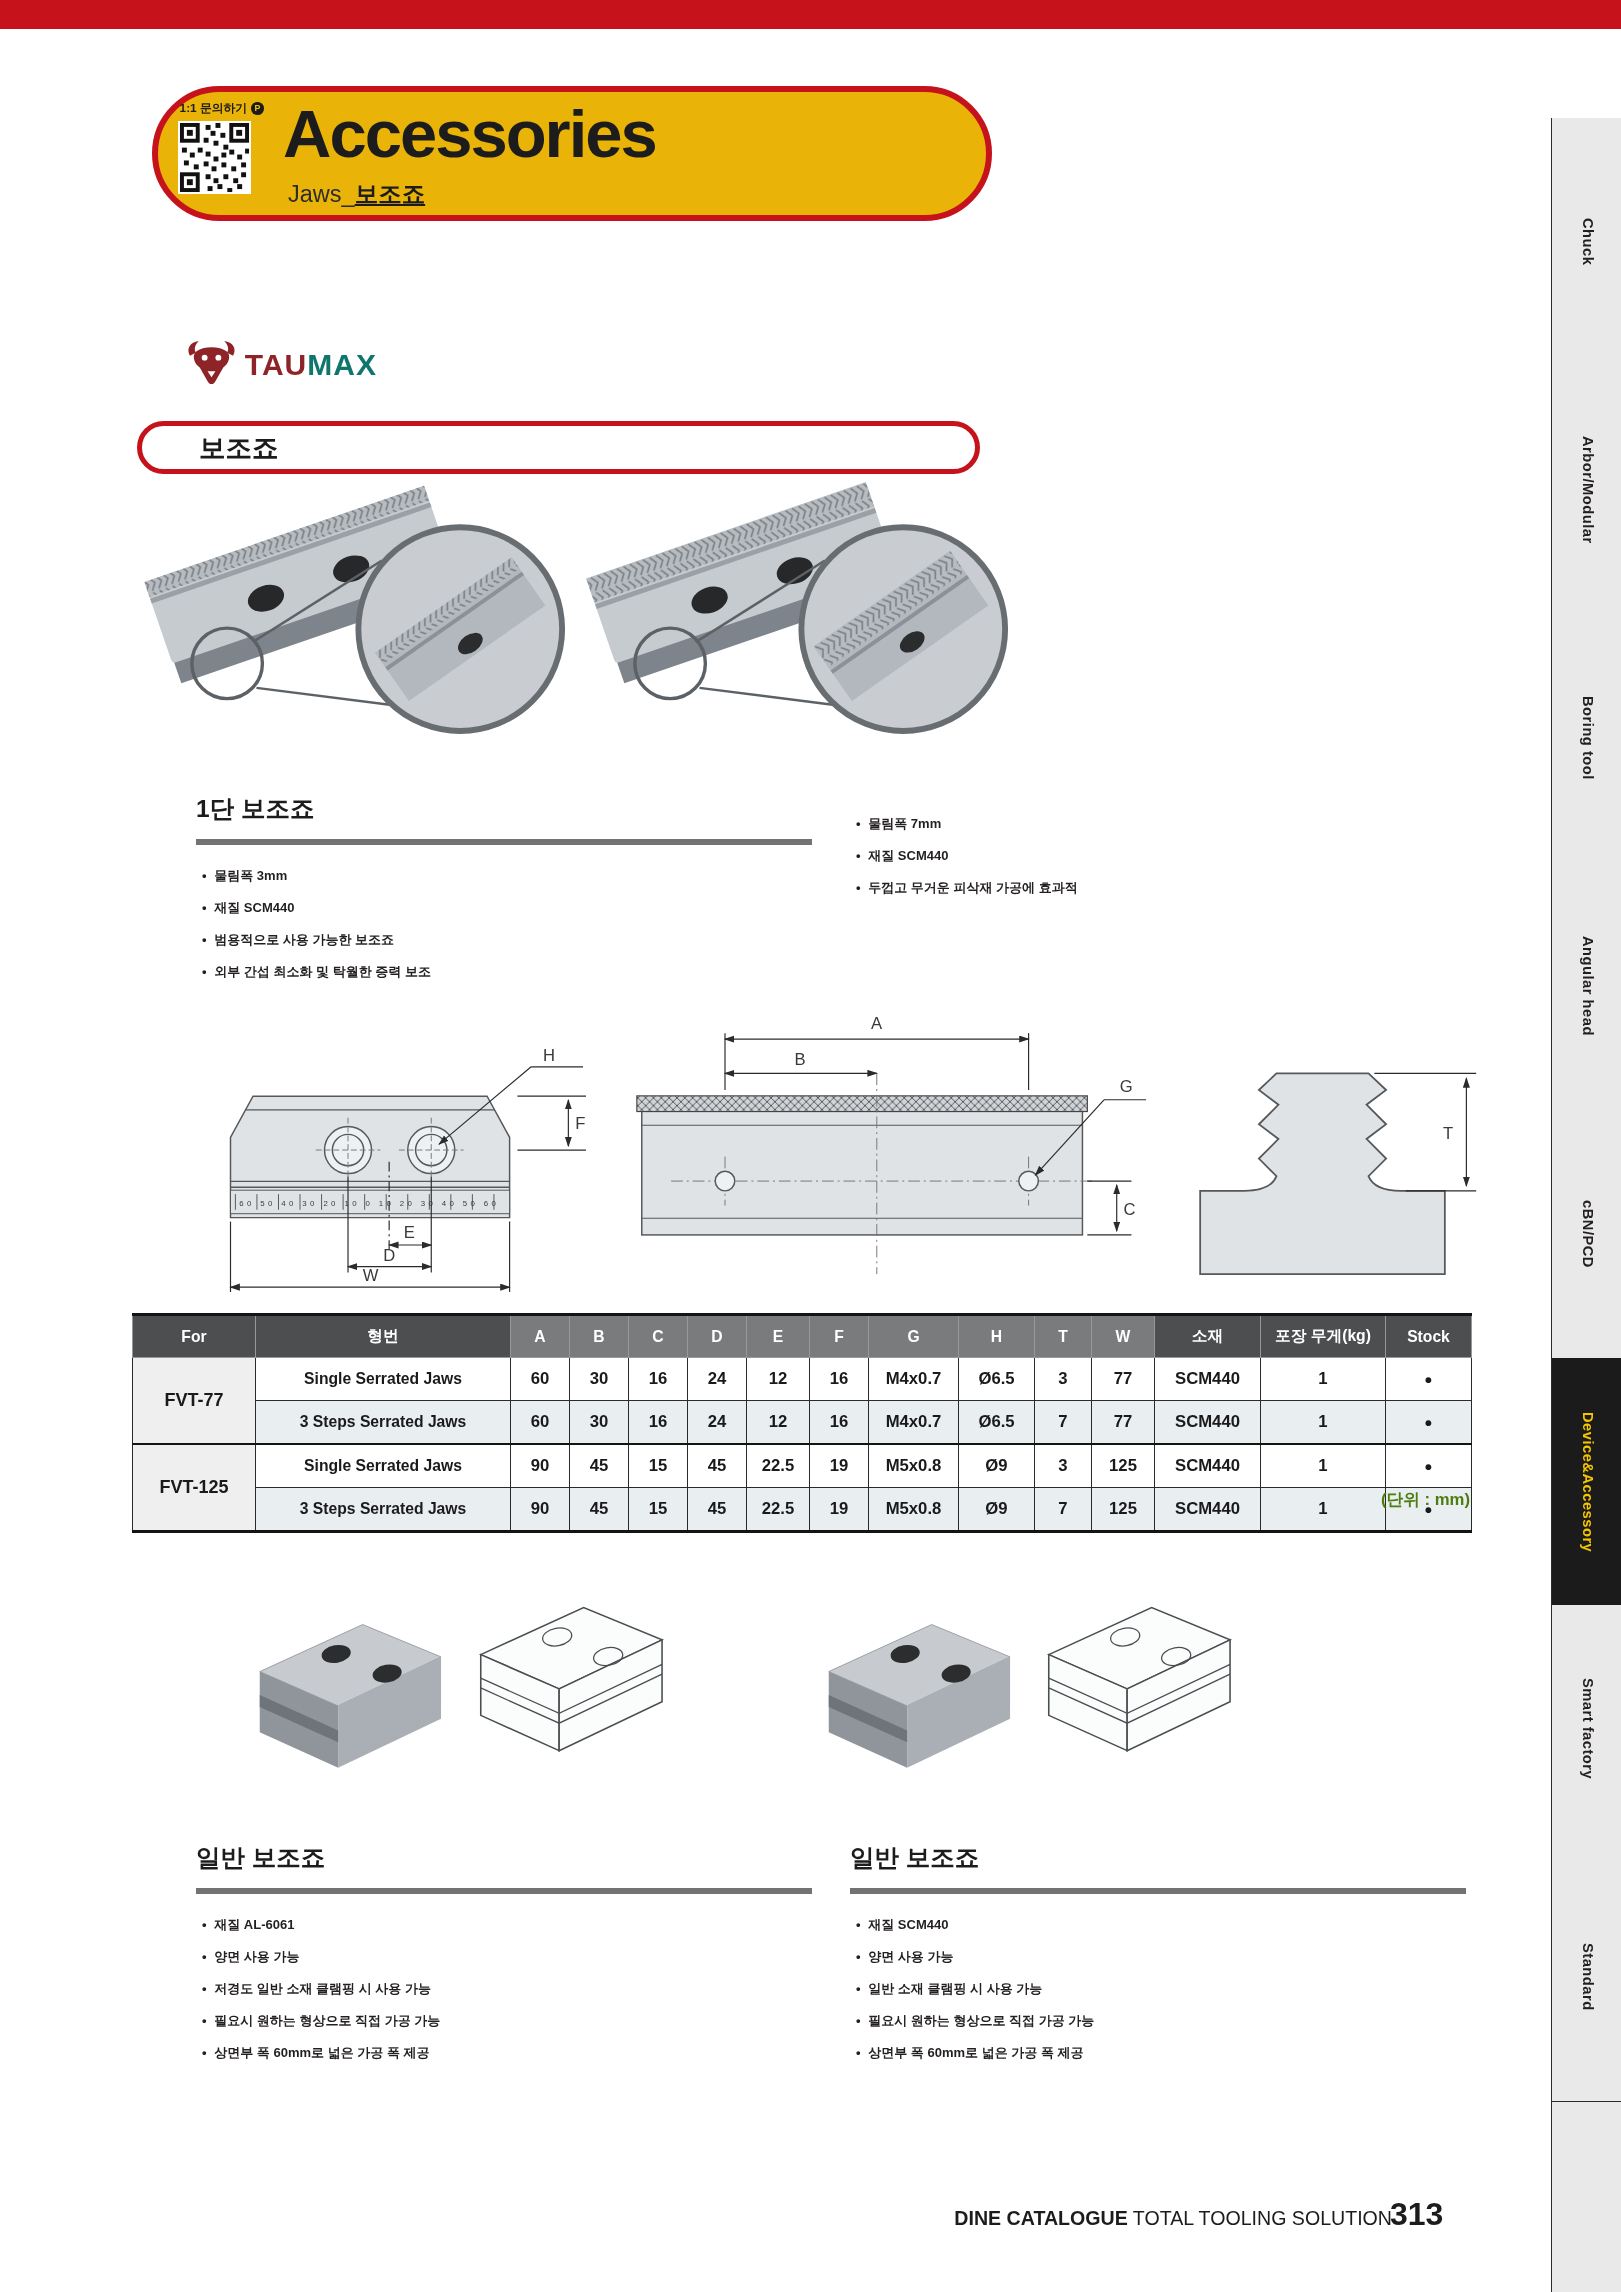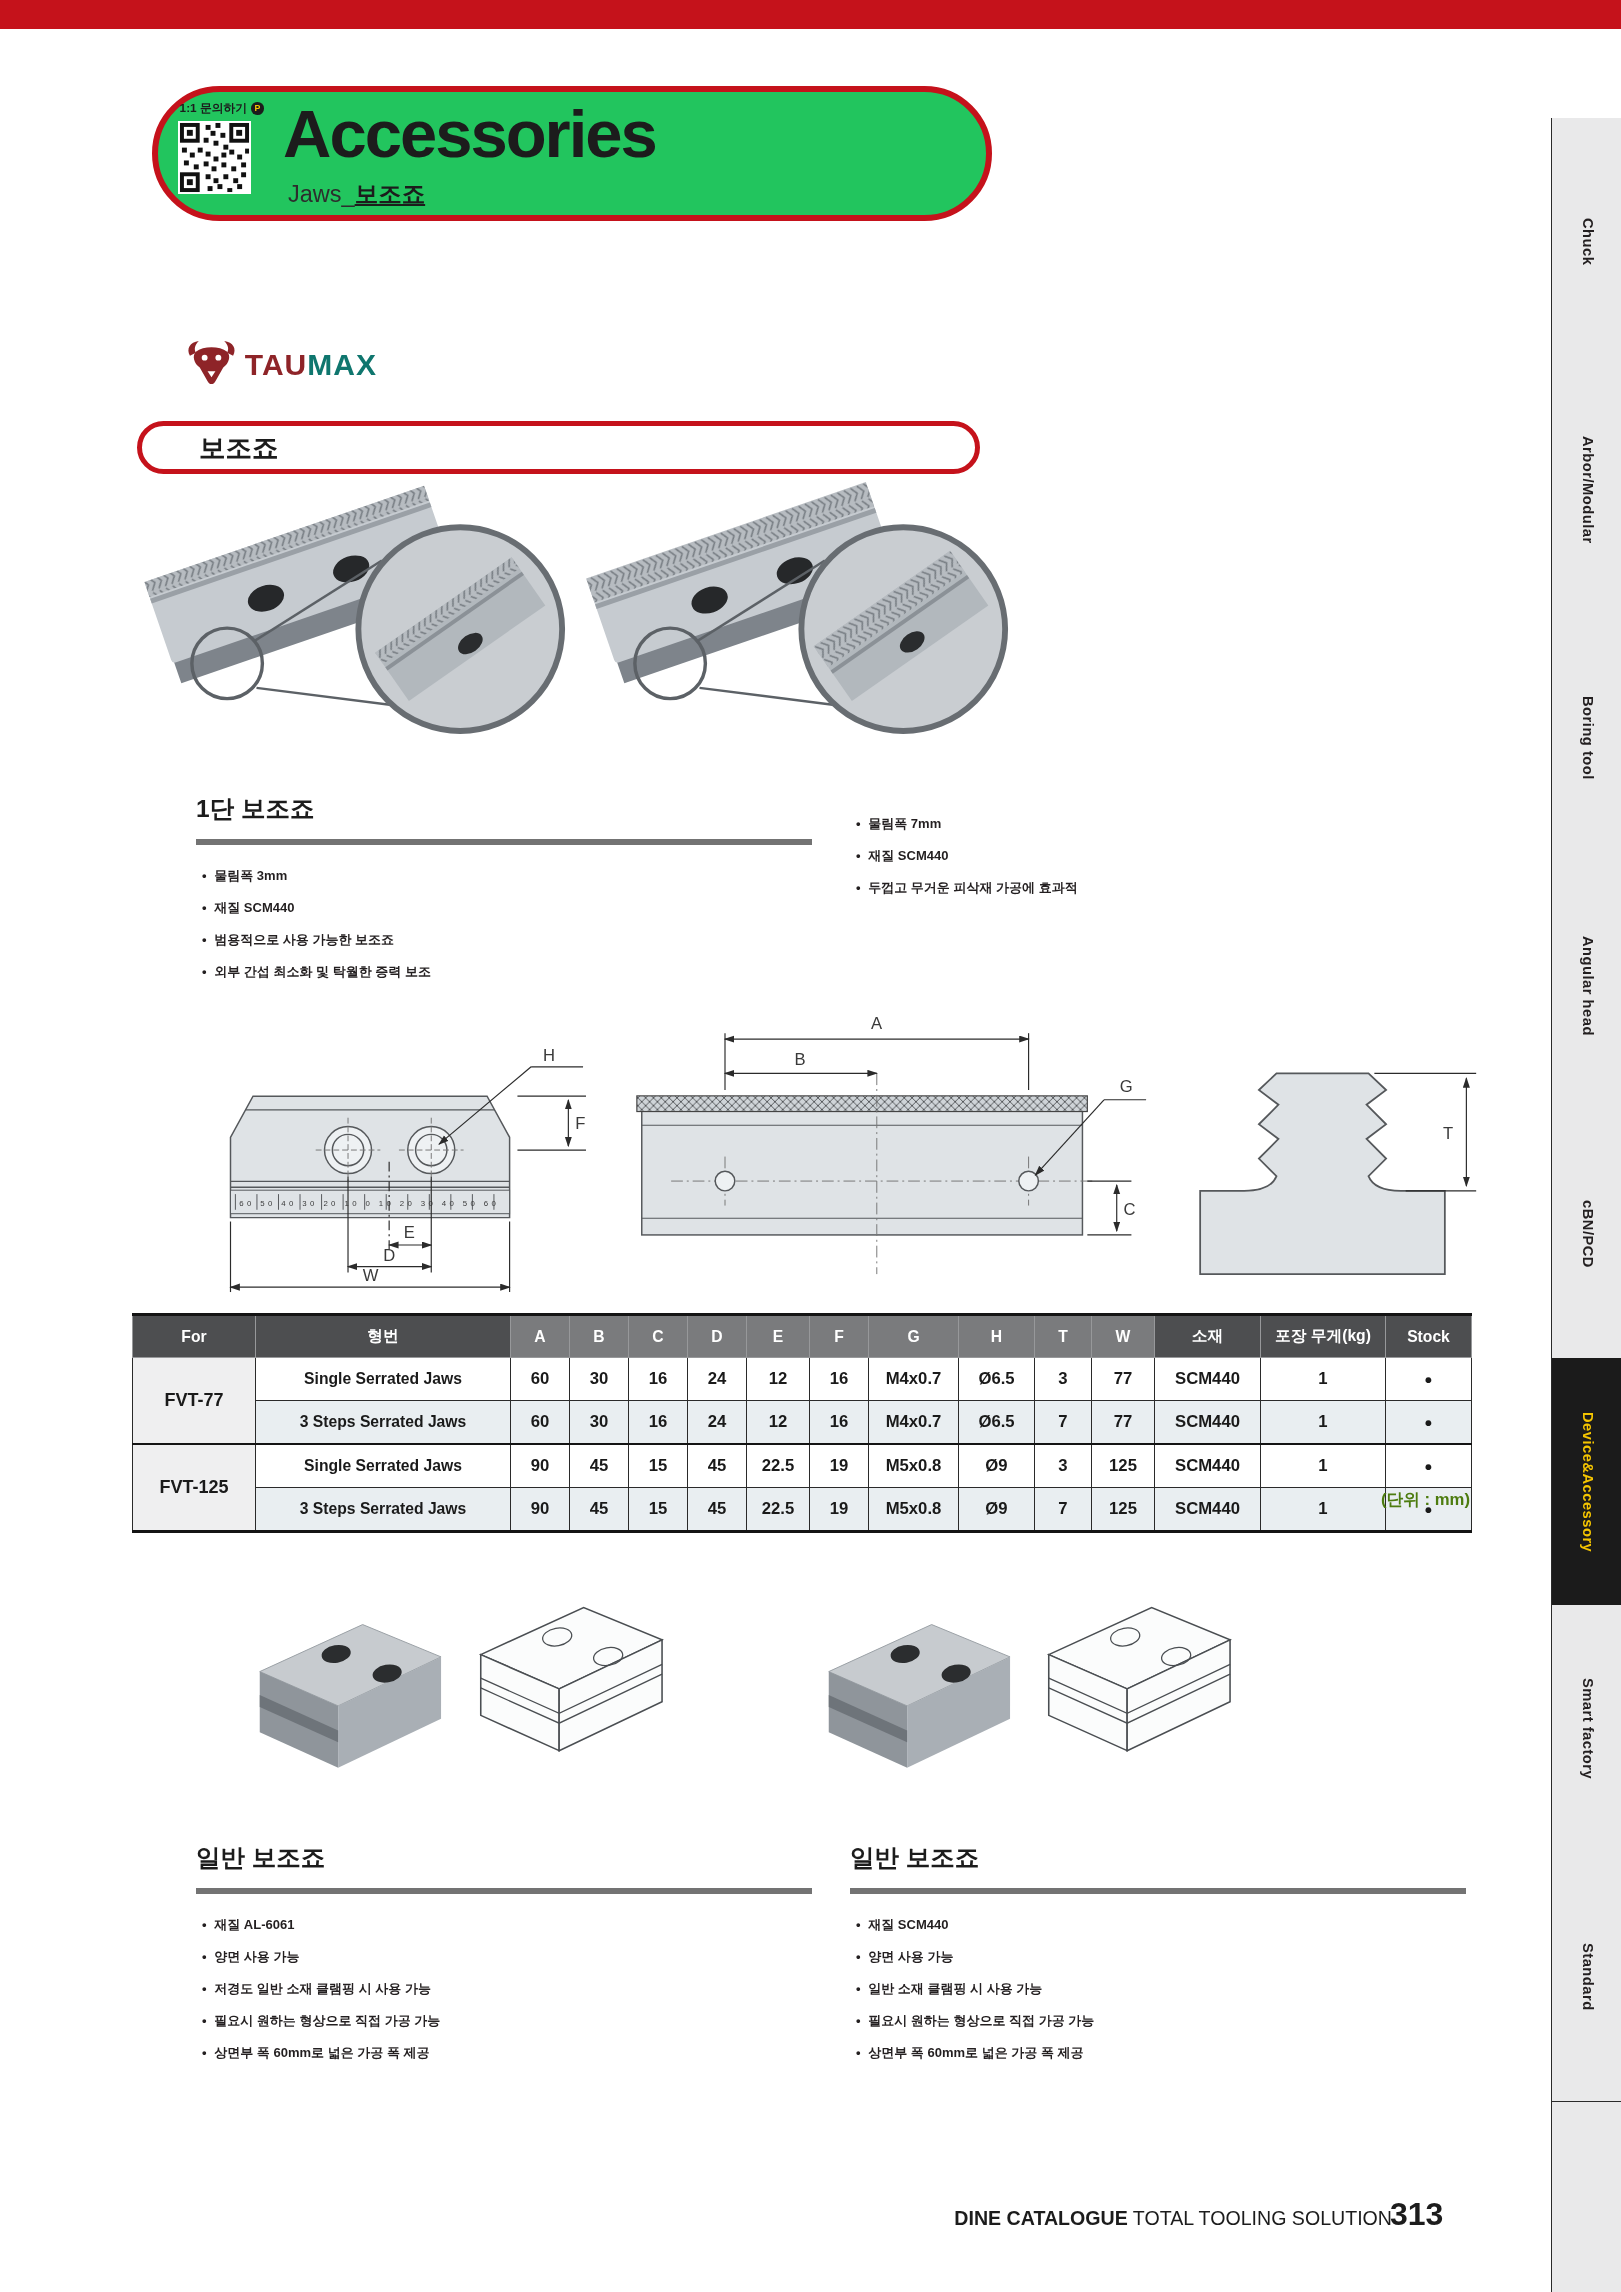--- a/index.html
+++ b/index.html
@@ -4,21 +4,21 @@
 <style>
   html,body{margin:0;padding:0;background:#fff;}
   .page{position:relative;width:1621px;height:2293px;background:#fff;overflow:hidden;
         font-family:"Liberation Sans",sans-serif;color:#231f20;}
   .abs{position:absolute;}
 
   
   .topbar{left:0;top:0;width:1621px;height:29px;background:#c5121b;}
 
   
-  .hdr{left:152px;top:86px;width:828px;height:123px;border:6.9px solid #c5121b;border-radius:74px;background:#22c55e;}
+  .hdr{left:152px;top:86px;width:828px;height:123px;border:6.9px solid #c5121b;border-radius:74px;background:#eab308;}
   .inq{left:21.6px;top:8.8px;font-size:11.8px;font-weight:bold;color:#1c1c1c;display:flex;align-items:center;gap:3.9px;}
   .inq-ico{display:inline-block;width:12.7px;height:12.7px;border-radius:50%;background:#1c1c1c;color:#f5c500;
            font-size:8.8px;line-height:12.7px;text-align:center;font-weight:bold;}
   .qr{left:19.6px;top:29px;}
   .hdr-title{left:125px;top:0px;font-size:67px;font-weight:bold;letter-spacing:-2px;color:#1c1c1c;line-height:84px;}
   .hdr-sub{left:130px;top:86px;font-size:23.5px;color:#2d2d2d;}
   .hdr-sub b{font-weight:bold;text-decoration:underline;color:#1c1c1c;}
 
   
   .brand{left:186px;top:339px;display:flex;align-items:center;gap:7.8px;}

